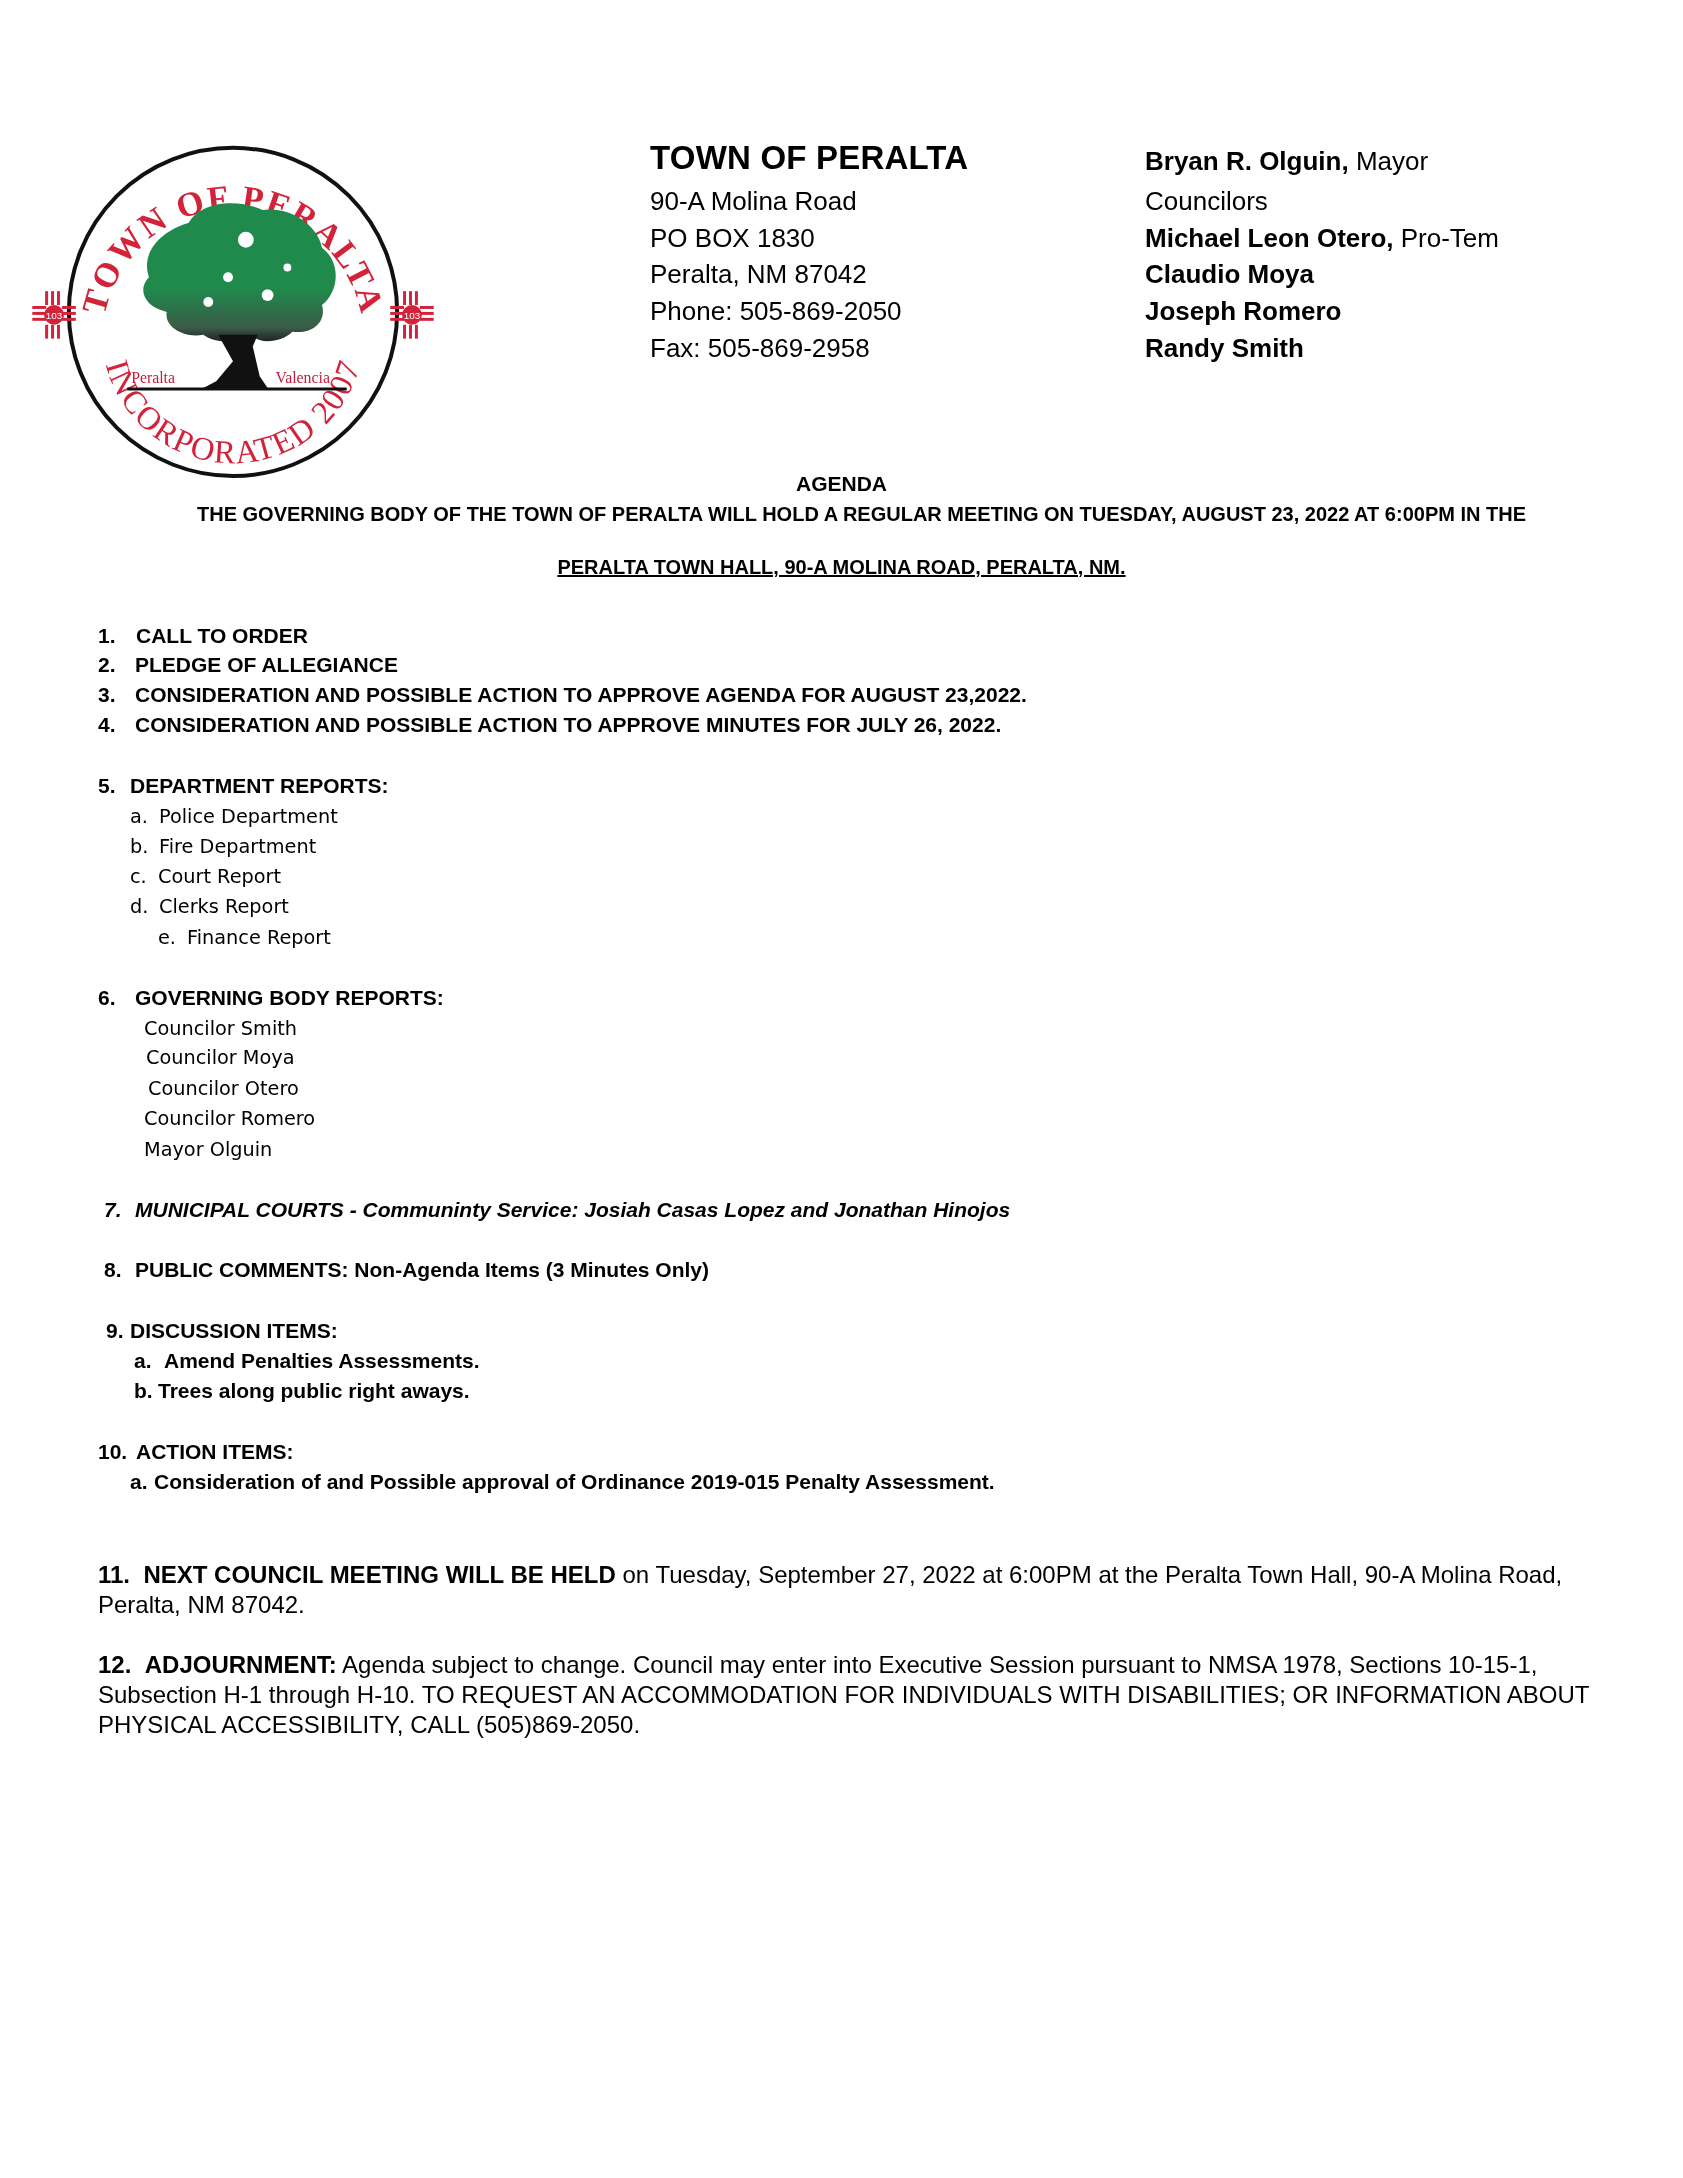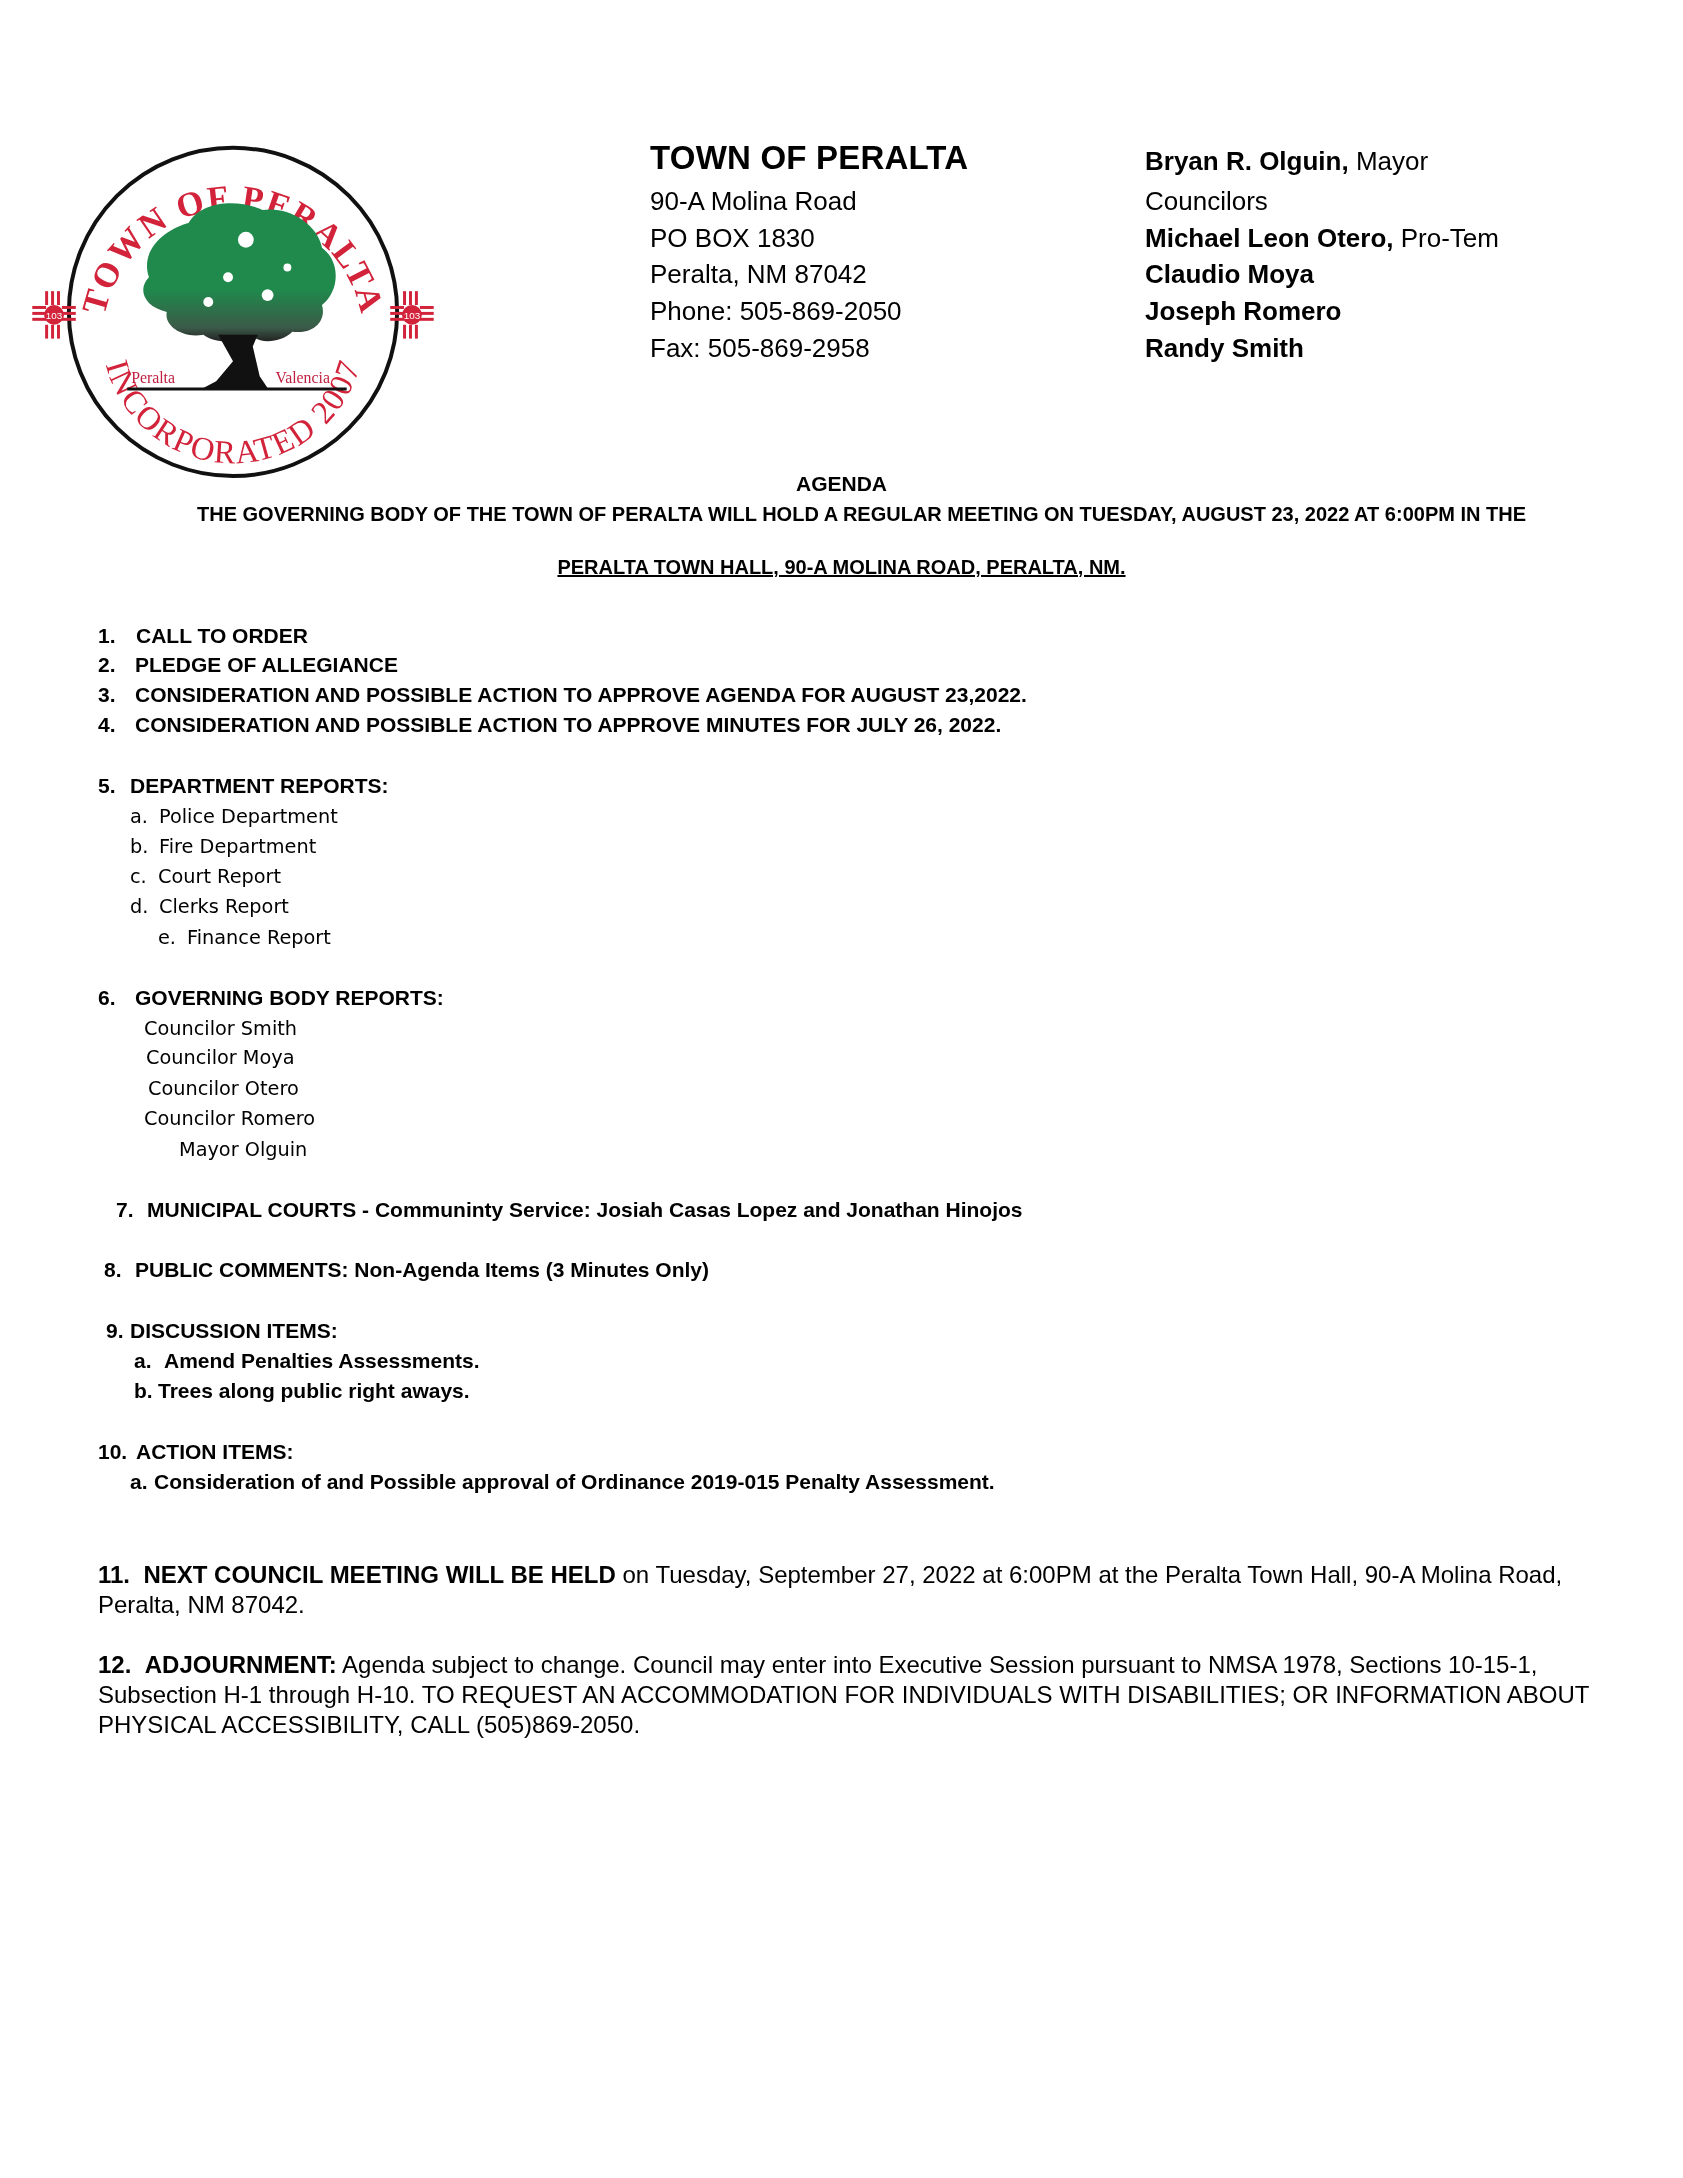--- a/index.html
+++ b/index.html
@@ -127,23 +127,23 @@
 <div class="abs sub" style="left:130px; top:835px;"><span class="num" style="display:inline-block;width:29px">b.</span><span>Fire Department</span></div>
 <div class="abs sub" style="left:130px; top:865px;"><span class="num" style="display:inline-block;width:28px">c.</span><span>Court Report</span></div>
 <div class="abs sub" style="left:130px; top:895px;"><span class="num" style="display:inline-block;width:29px">d.</span><span>Clerks Report</span></div>
 <div class="abs sub" style="left:130px; top:926px;margin-left:28px;"><span class="num" style="display:inline-block;width:29px">e.</span><span>Finance Report</span></div>
 
 <div class="abs item" style="left:98px; top:986px;"><span class="num" style="width:37px">6.</span><span>GOVERNING BODY REPORTS:</span></div>
 <div class="abs sub" style="left:144px; top:1017px;">Councilor Smith</div>
 <div class="abs sub" style="left:146px; top:1046px;">Councilor Moya</div>
 <div class="abs sub" style="left:148px; top:1077px;">Councilor Otero</div>
 <div class="abs sub" style="left:144px; top:1107px;">Councilor Romero</div>
-<div class="abs sub" style="left:144px; top:1138px;margin-left:35px;">Mayor Olguin</div>
+<div class="abs sub" style="left:144px; top:1138px;">Mayor Olguin</div>
 
-<div class="abs item" style="left:116px; top:1198px;"><span class="num" style="width:31px">7.</span><span>MUNICIPAL COURTS - Communinty Service:  Josiah Casas Lopez and Jonathan Hinojos</span></div>
+<div class="abs item" style="left:104px; top:1198px;font-style:italic;"><span class="num" style="width:31px">7.</span><span>MUNICIPAL COURTS - Communinty Service:  Josiah Casas Lopez and Jonathan Hinojos</span></div>
 <div class="abs item" style="left:104px; top:1258px;"><span class="num" style="width:31px">8.</span><span>PUBLIC COMMENTS:  Non-Agenda Items (3 Minutes Only)</span></div>
 
 <div class="abs item" style="left:106px; top:1319px;"><span class="num" style="width:24px">9.</span><span>DISCUSSION ITEMS:</span></div>
 <div class="abs subb" style="left:134px; top:1349px;"><span style="display:inline-block;width:30px">a.</span><span>Amend Penalties Assessments.</span></div>
 <div class="abs subb" style="left:134px; top:1379px;"><span style="display:inline-block;width:24px">b.</span><span>Trees along public right aways.</span></div>
 
 <div class="abs item" style="left:98px; top:1440px;"><span class="num" style="width:38px">10.</span><span>ACTION ITEMS:</span></div>
 <div class="abs subb" style="left:130px; top:1470px;"><span style="display:inline-block;width:24px">a.</span><span>Consideration of and Possible approval of Ordinance 2019-015 Penalty Assessment.</span></div>
 
 <div class="abs para" style="left:98px; top:1560px;"><span class="b">11.</span>&nbsp;&nbsp;<span class="b">NEXT COUNCIL MEETING WILL BE HELD</span><span> on Tuesday, September 27, 2022 at 6:00PM at the Peralta Town Hall, 90-A Molina Road, Peralta, NM 87042.</span></div>

